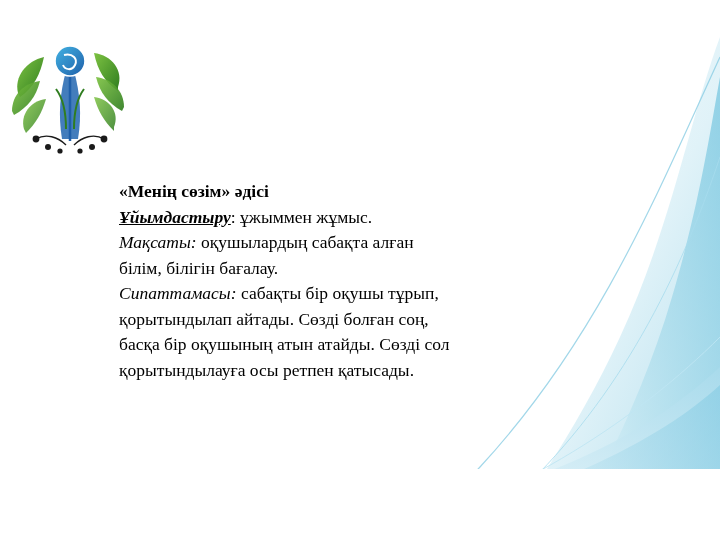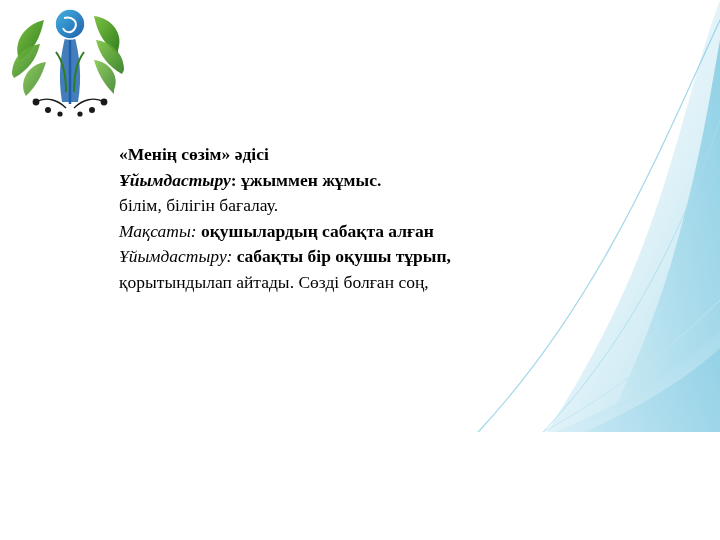--- a/index.html
+++ b/index.html
@@ -13,20 +13,21 @@
     background: #ffffff;
     overflow: hidden;
   }
 
   .slide {
     position: relative;
     width: 720px;
     height: 432px;
     background: #ffffff;
     overflow: hidden;
+    margin-top: 37px;
   }
 
   
   .swoosh-layer {
     position: absolute;
     left: 0; top: 0;
     width: 720px; height: 540px;
     pointer-events: none;
   }
 
@@ -48,23 +49,23 @@
     color: #000000;
     font-size: 17.5px;
     line-height: 25.5px;
   }
   .text-block p {
     margin: 0;
   }
   .line-bold {
     font-weight: bold;
   }
-  .run-bolditalic { font-weight: bold; font-style: italic; }
+  .run-bolditalic { font-weight: bold; font-style: italic; text-decoration: underline; }
   .run-italic { font-style: italic; }
-  .run-normal { font-weight: bold; font-style: normal; }
+  .run-normal { font-weight: normal; font-style: normal; }
 </style>
 </head>
 <body>
 
 <div class="slide">
 
   <svg class="swoosh-layer" viewBox="0 0 720 540" width="720" height="540" preserveAspectRatio="none">
     <defs>
       <linearGradient id="g1" x1="0" y1="0" x2="1" y2="1">
         <stop offset="0%" stop-color="#ffffff"></stop>
@@ -143,26 +144,28 @@
   </svg>
 
   <div class="text-block">
 
     <p class="line-bold">«Менің сөзім» әдісі</p>
 
     <p>
       <span class="run-bolditalic">Ұйымдастыру</span><span class="run-normal">: ұжыммен жұмыс.</span>
     </p>
 
-    <p>білім, білігін  бағалау.</p>
-
     <p>
       <span class="run-italic">Мақсаты:</span><span class="run-normal"> оқушылардың сабақта алған</span>
     </p>
 
+    <p>білім, білігін  бағалау.</p>
+
     <p>
-      <span class="run-italic">Ұйымдастыру:</span><span class="run-normal"> сабақты бір оқушы тұрып,</span>
+      <span class="run-italic">Сипаттамасы:</span><span class="run-normal"> сабақты бір оқушы тұрып,</span>
     </p>
 
     <p>қорытындылап айтады. Сөзді болған соң,</p>
+    <p>басқа бір оқушының атын атайды. Сөзді сол</p>
+    <p>қорытындылауға осы ретпен  қатысады.</p>
   </div>
 
 </div>
 
 </body></html>

